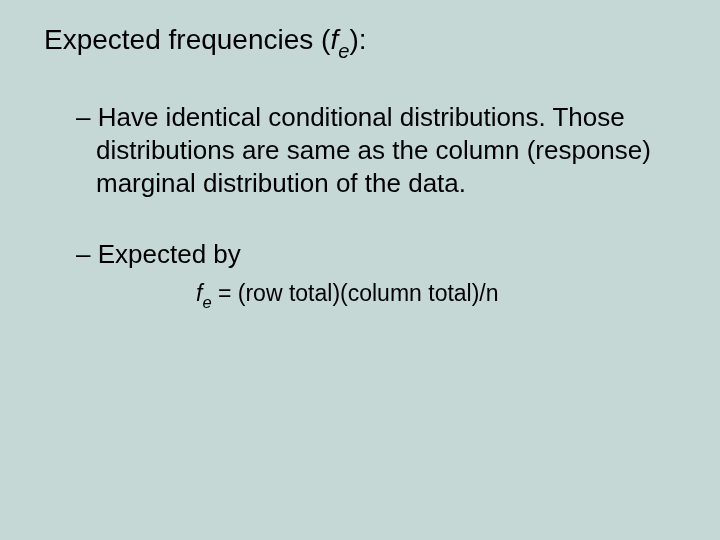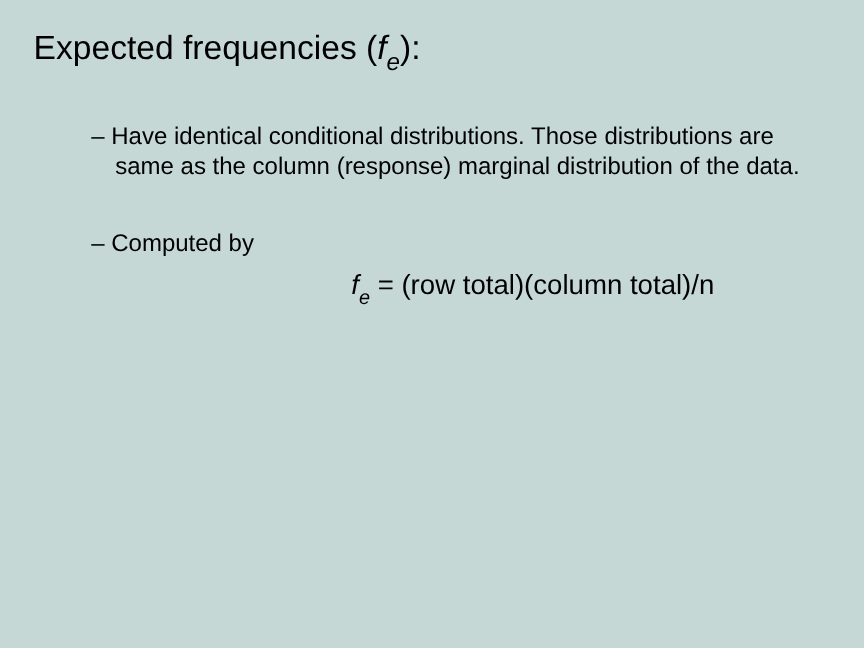--- a/index.html
+++ b/index.html
@@ -15,47 +15,47 @@
       color: #000;
       overflow: hidden;
     }
     .slide {
       padding: 24px 28px;
     }
     .title {
       font-size: 28px;
       font-weight: normal;
       margin-bottom: 40px;
+      margin-left: 16px;
     }
     .title .italic {
       font-style: italic;
     }
     .title .sub {
       font-style: italic;
       font-size: 0.72em;
       vertical-align: sub;
       position: relative;
       top: 2px;
     }
     .bullets {
       padding-left: 48px;
     }
     .bullet {
-      font-size: 20px;
+      font-size: 26px;
       line-height: 1.28;
       margin-bottom: 38px;
       position: relative;
       padding-left: 20px;
       text-indent: -20px;
     }
     .formula {
       font-size: 23px;
       padding-left: 120px;
       margin-top: -30px;
-      text-align: center;
     }
     .formula .fi {
       font-style: italic;
     }
     .formula .fsub {
       font-style: italic;
       font-size: 0.72em;
       vertical-align: sub;
       position: relative;
       top: 2px;
@@ -64,18 +64,18 @@
 </head>
 <body>
 
 <div class="slide">
   <div class="title">
     <span>Expected frequencies (</span><span class="italic">f</span><span class="sub">e</span><span>):</span>
   </div>
 
   <div class="bullets">
     <div class="bullet">– Have identical conditional distributions.  Those distributions are same as the column (response) marginal distribution of the data.</div>
-    <div class="bullet">– Computed by</div>
+    <div class="bullet">– Expected by</div>
     <div class="formula">
       <span class="fi">f</span><span class="fsub">e</span><span>  = (row total)(column total)/n</span>
     </div>
   </div>
 </div>
 
 </body></html>

